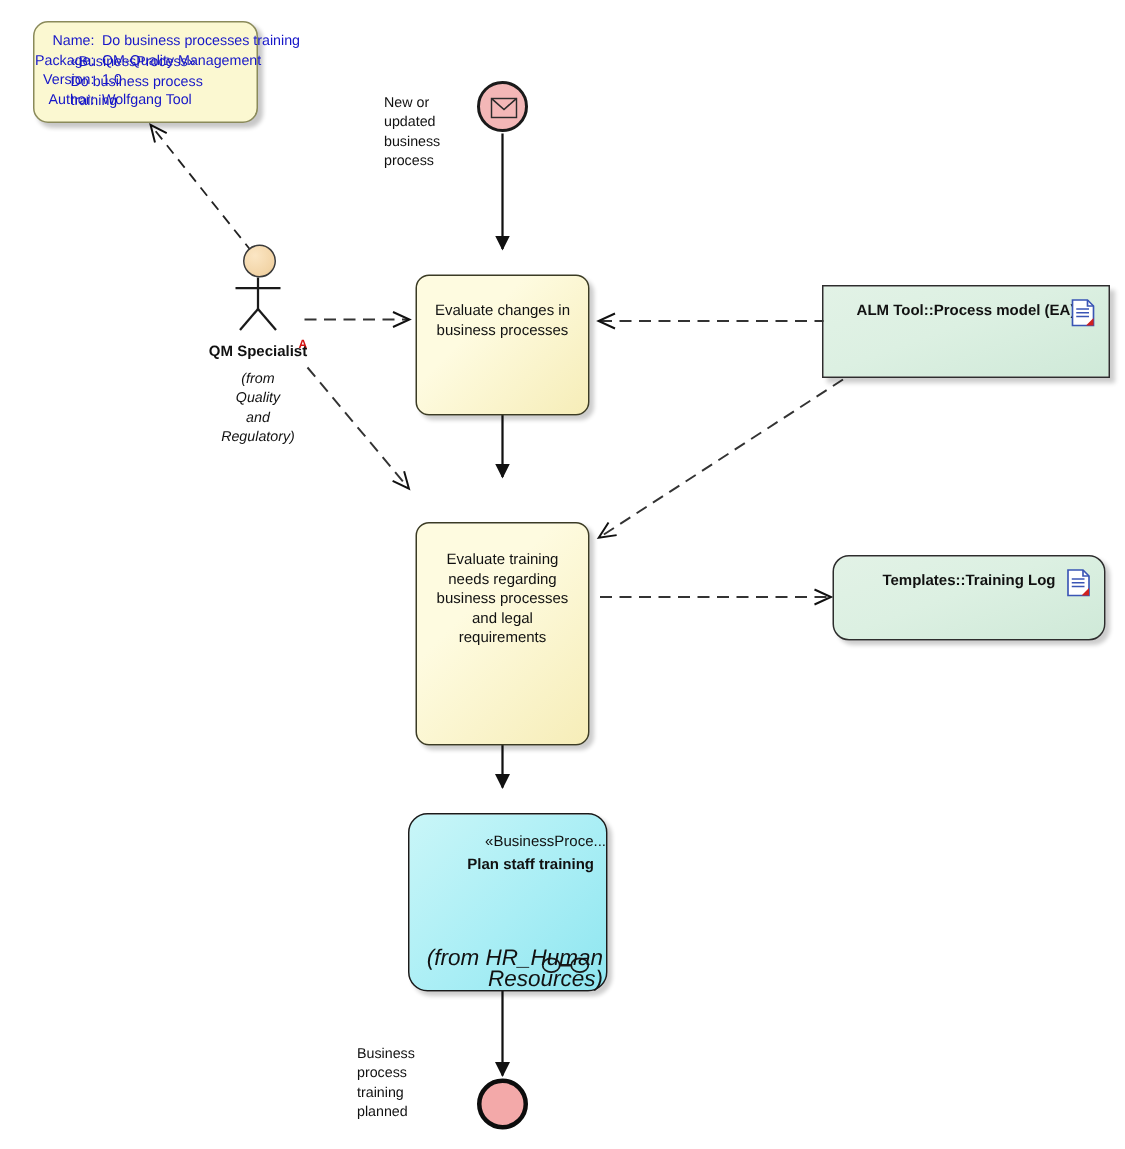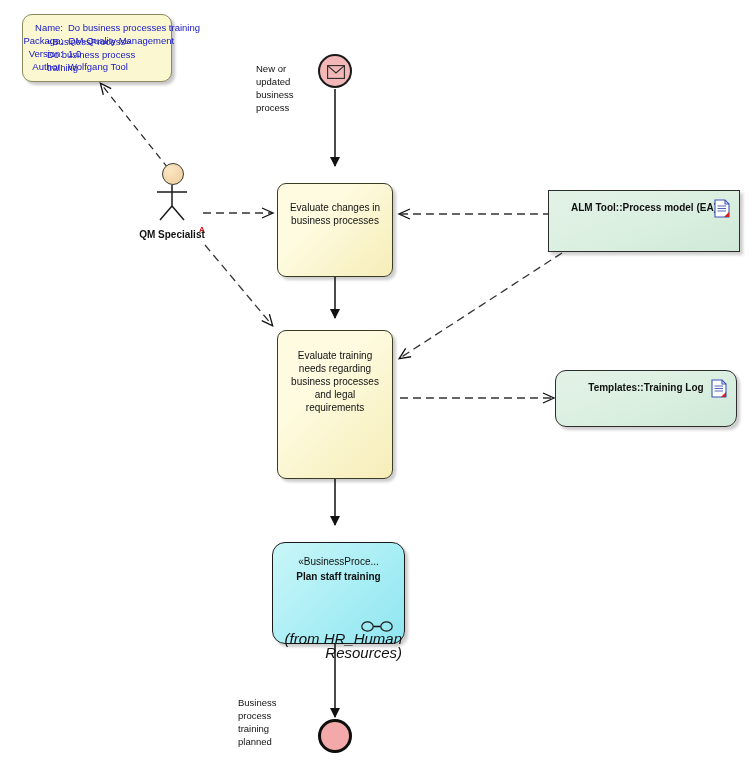--- a/index.html
+++ b/index.html
@@ -220,35 +220,39 @@
     <div class="actor-head"></div>
     <svg style="position:absolute;left:0;top:21px;width:40px;height:37px;" viewBox="0 0 40 37" xmlns="http://www.w3.org/2000/svg">
       <line x1="20" y1="1" x2="20" y2="22" stroke="#1a1a1a" stroke-width="1.5"></line>
       <line x1="5" y1="8" x2="35" y2="8" stroke="#1a1a1a" stroke-width="1.5"></line>
       <line x1="20" y1="22" x2="8" y2="36" stroke="#1a1a1a" stroke-width="1.5"></line>
       <line x1="20" y1="22" x2="32" y2="36" stroke="#1a1a1a" stroke-width="1.5"></line>
     </svg>
     <div class="actor-marker">A</div>
   </div>
   <div class="actor-name">QM Specialist</div>
+  <div class="actor-from">(from
+Quality
+and
+Regulatory)</div>
 
   <div class="activity yellow act1" style="left:277px;top:167px;width:116px;height:94px;">
     <div class="act-label">Evaluate changes in
 business processes</div>
   </div>
 
-  <div class="activity yellow act2" style="left:277px;top:314px;width:116px;height:149px;">
+  <div class="activity yellow act2" style="left:277px;top:332px;width:116px;height:149px;">
     <div class="act-label">Evaluate training
 needs regarding
 business processes
 and legal
 requirements</div>
   </div>
 
-  <div class="activity cyan act3" style="left:272px;top:526px;width:133px;height:102px;">
+  <div class="activity cyan act3" style="left:272px;top:526px;width:133px;height:119px;align-items:flex-end;">
     <div class="act-stereo">«BusinessProce...</div>
     <div class="act-label">Plan staff training</div>
     <svg class="rake" viewBox="0 0 32 11" xmlns="http://www.w3.org/2000/svg">
       <ellipse cx="6.5" cy="5.5" rx="5.7" ry="4.6" fill="none" stroke="#1a1a1a" stroke-width="1.2"></ellipse>
       <ellipse cx="25.5" cy="5.5" rx="5.7" ry="4.6" fill="none" stroke="#1a1a1a" stroke-width="1.2"></ellipse>
       <line x1="12.2" y1="5.5" x2="19.8" y2="5.5" stroke="#1a1a1a" stroke-width="1.6"></line>
     </svg>
   </div>
   <div class="sub-label" style="left:277px;top:632px;width:125px;">(from HR_Human
 Resources)</div>

